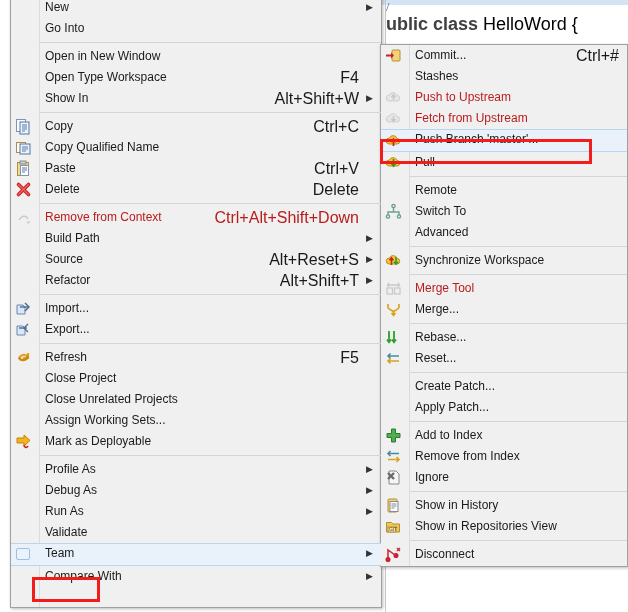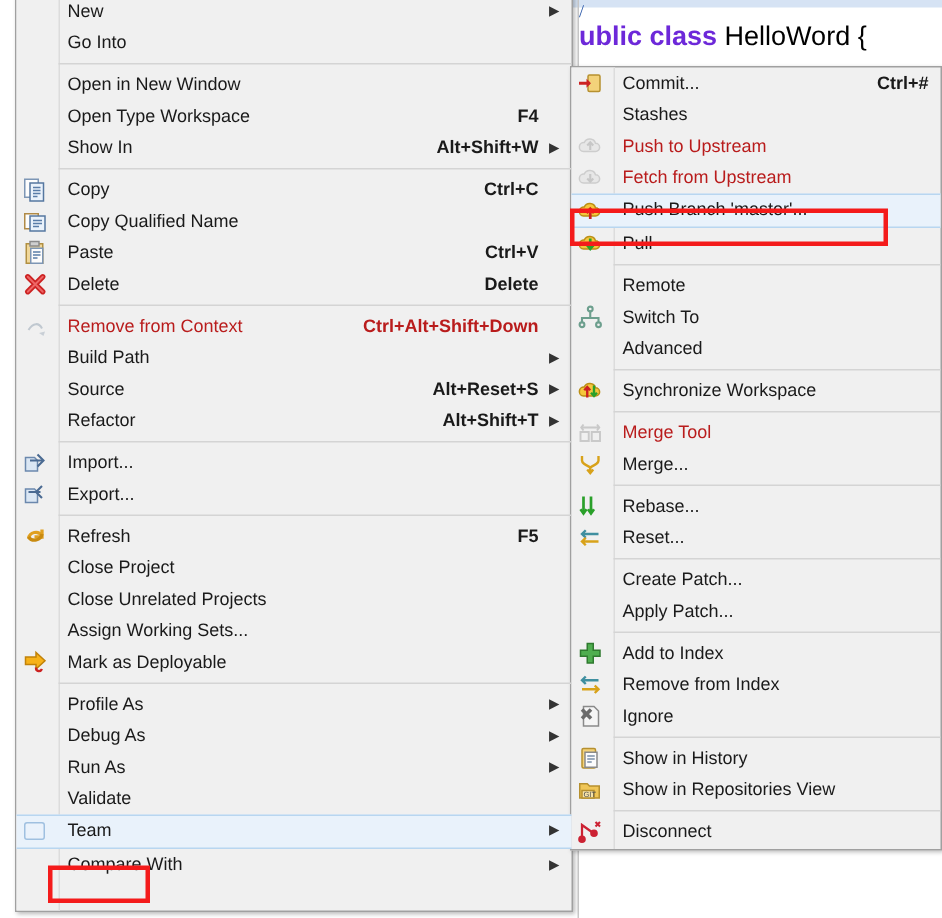--- a/index.html
+++ b/index.html
@@ -38,21 +38,21 @@
   #code-line1{
     position:absolute;left:386px;top:0px;width:240px;height:14px;
     font-family:"Liberation Serif", serif;font-size:12px;color:#2a57a8;
     line-height:14px;
   }
   #code-line2{
     position:absolute;left:386px;top:12px;width:240px;height:24px;
     font-family:"Liberation Sans", sans-serif;font-size:18px;
     line-height:24px;white-space:nowrap;
   }
-  #code-line2 .kw{color:#6d28d9;font-weight:bold;}
+  #code-line2 .kw{color:#404040;font-weight:bold;}
   #code-line2 .id{color:#000000;}
 
   
   .menu{
     position:absolute;
     background:#f0f0f0;
     border:1px solid #a0a0a0;
     box-shadow:1px 1px 3px rgba(0,0,0,.28);
     box-sizing:border-box;
   }
@@ -75,21 +75,21 @@
     position:absolute;left:4px;top:2px;width:17px;height:17px;
     display:block;
   }
   .mi .lbl{
     position:absolute;left:34px;top:0;
     font-size:12px;
     color:#1a1a1a;
   }
   .mi .acc{
     position:absolute;top:0;
-    font-size:12px;color:#1a1a1a;font-weight:bold;
+    font-size:16px;color:#1a1a1a;
   }
   .mi .arw{
     position:absolute;top:0;
     font-size:9px;color:#333;
   }
   .mi.disabled .lbl,.mi.disabled .acc{color:#b91c1c;}
   .mi.hl{
     background:#e9f2fb;
     border-top:1px solid #b8d6f0;
     border-bottom:1px solid #b8d6f0;

